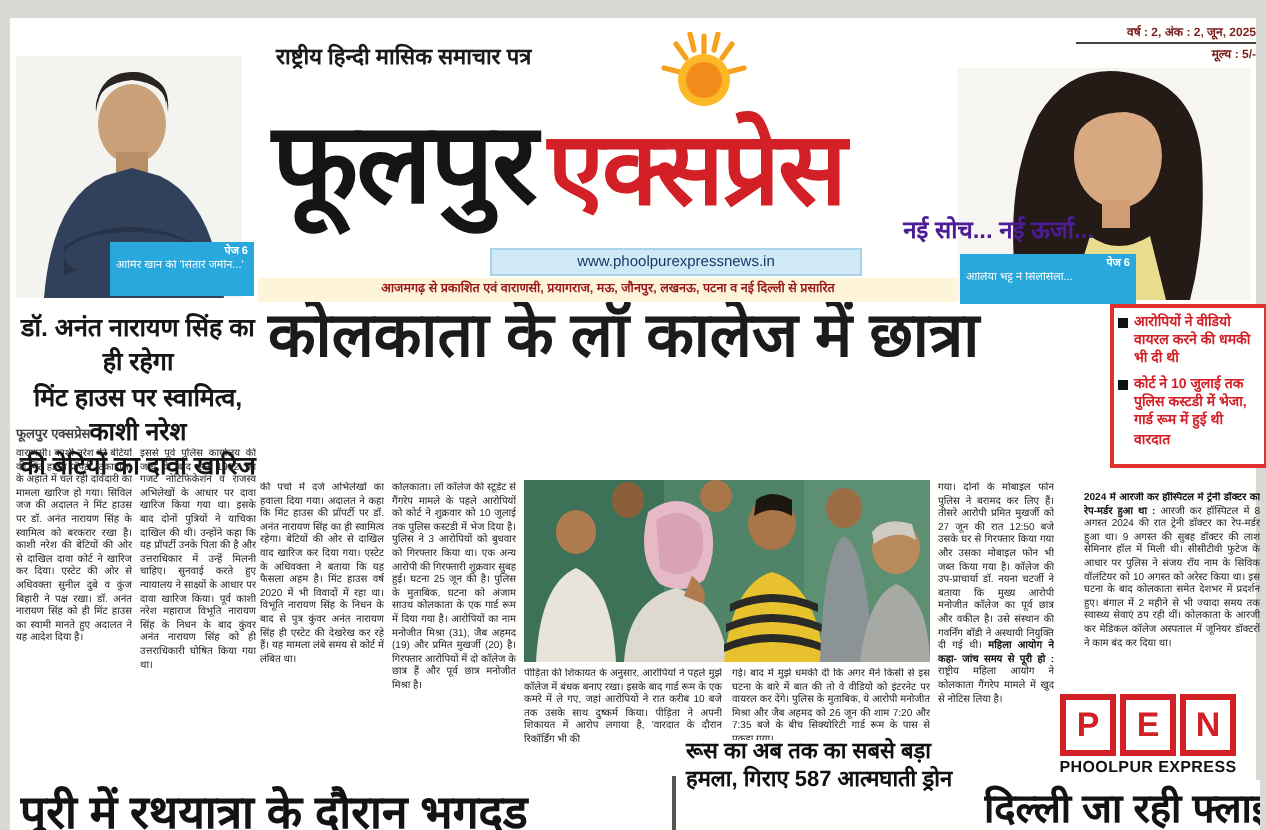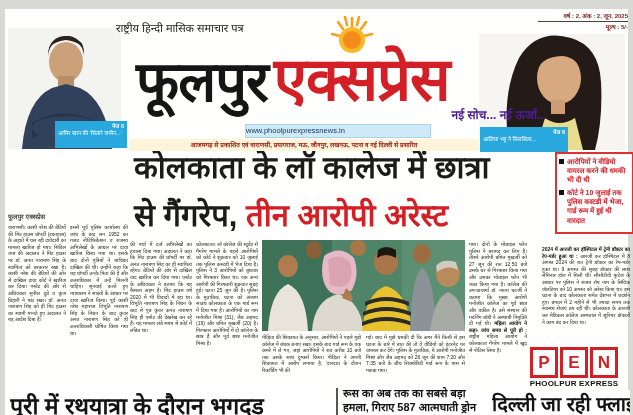--- a/index.html
+++ b/index.html
@@ -1,30 +1,30 @@
 <!DOCTYPE html>
 <html><head>
 <meta charset="utf-8">
 <style>
   html,body{margin:0;padding:0;}
   body{background:#b9b9b6;font-family:"Liberation Sans",sans-serif;}
   .page{position:relative;width:633px;height:415px;background:#d8d8d5;overflow:hidden;margin:0 auto;}
   .sheet{position:absolute;left:5px;top:9px;right:5px;bottom:0;background:#fffffd;}
   .abs{position:absolute;}
   
-  .tagline{left:116px;top:20px;font-size:11px;font-weight:normal;color:#1a1a1a;}
+  .tagline{left:138px;top:20px;font-size:11px;font-weight:bold;color:#1a1a1a;}
   .title-row{left:136px;top:28px;width:412px;height:82px;display:flex;align-items:flex-end;gap:6px;z-index:3;}
   .title-black{font-size:56px;line-height:1;font-weight:bold;color:#151515;letter-spacing:-1px;}
-  .title-red{font-size:60px;line-height:1;font-weight:bold;color:#d31f26;letter-spacing:-1px;}
+  .title-red{font-size:51px;line-height:1;font-weight:bold;color:#d31f26;letter-spacing:-1px;}
   .sun{left:330px;top:16px;z-index:2;}
   .issue{left:538px;top:12px;width:90px;text-align:right;font-size:6px;color:#7c1d1d;font-weight:bold;z-index:4;}
   .issue .rule{border-bottom:1px solid #444;margin:1px 0;}
   .slogan{left:405px;top:106px;width:142px;text-align:right;font-size:12px;font-weight:bold;color:#4c1d95;z-index:3;}
   .webbar{left:245px;top:124px;width:184px;height:12px;background:#cfe9f6;border:1px solid #aad3e8;
-          font-size:7.5px;color:#173a68;text-align:left;line-height:12px;z-index:3;}
+          font-size:7.5px;color:#173a68;text-align:center;line-height:12px;z-index:3;}
   .publine{left:129px;top:139px;width:350px;height:12px;background:#fdf4d9;color:#9a1c1c;
            font-size:6.3px;font-weight:bold;text-align:center;line-height:12px;z-index:3;}
   
   .photo-left{left:8px;top:28px;width:113px;height:121px;background:#f4f4f2;overflow:hidden;}
   .photo-right{left:479px;top:34px;width:146px;height:116px;background:#f7f6f3;overflow:hidden;}
   .cap{background:#29a8de;color:#fff;z-index:5;padding:2px 3px;line-height:1.35;}
   .cap .pg{font-size:5.5px;font-weight:bold;display:block;text-align:right;}
   .cap .tx{font-size:5.5px;display:block;white-space:nowrap;overflow:hidden;}
   .cap-left{left:55px;top:121px;width:66px;height:23px;}
   .cap-right{left:480px;top:127px;width:82px;height:21px;}
@@ -55,21 +55,21 @@
   .lead-bold{font-weight:bold;color:#111;}
   
   .pen{left:528px;top:347px;width:92px;text-align:center;z-index:3;}
   .pen-row{display:flex;gap:2px;justify-content:center;}
   .pen-letter{width:22px;height:25px;border:3px solid #d31f26;color:#d31f26;font-weight:bold;font-size:17px;
               line-height:25px;background:#fff;}
   .pen-name{font-size:8px;font-weight:bold;color:#111;letter-spacing:0.2px;margin-top:1px;white-space:nowrap;}
   
   .bot-left{left:10px;top:389px;width:322px;font-size:23px;font-weight:bold;color:#131313;white-space:nowrap;overflow:hidden;z-index:4;background:#fff;}
   .bot-div1{left:336px;top:388px;width:2px;height:27px;background:#555;z-index:4;}
-  .bot-mid{left:343px;top:387px;width:144px;font-size:11px;font-weight:bold;color:#111;line-height:1.25;z-index:4;background:#fff;}
+  .bot-mid{left:343px;top:370px;width:144px;font-size:11px;font-weight:bold;color:#111;line-height:1.25;z-index:4;background:#fff;}
   .bot-right{left:492px;top:390px;width:138px;font-size:20px;font-weight:bold;color:#131313;white-space:nowrap;overflow:hidden;z-index:4;background:#fff;}
 </style>
 </head>
 <body>
 
 <div class="page">
   <div class="sheet"></div>
 
   <div class="abs photo-left">
     <svg width="113" height="121" viewBox="0 0 113 121">
@@ -129,28 +129,30 @@
 
   <div class="abs title-row">
     <span class="title-black">फूलपुर</span>
     <span class="title-red">एक्सप्रेस</span>
   </div>
 
   <div class="abs slogan">नई सोच... नई ऊर्जा...</div>
   <div class="abs webbar">www.phoolpurexpressnews.in</div>
   <div class="abs publine">आजमगढ़ से प्रकाशित एवं वाराणसी, प्रयागराज, मऊ, जौनपुर, लखनऊ, पटना व नई दिल्ली से प्रसारित</div>
 
+  <div class="abs la-head">
+    <div>डॉ. अनंत नारायण सिंह का ही रहेगा</div>
+    <div>मिंट हाउस पर स्वामित्व, काशी नरेश</div>
+    <div>की बेटियों का दावा खारिज</div>
+  </div>
   <div class="abs la-byline">फूलपुर एक्सप्रेस</div>
   <div class="abs bt la-col1">वाराणसी। काशी नरेश की बेटियों की मिंट हाउस प्रॉपर्टी (टकाहाल) के अहाते में चल रही दावेदारी का मामला खारिज हो गया। सिविल जज की अदालत ने मिंट हाउस पर डॉ. अनंत नारायण सिंह के स्वामित्व को बरकरार रखा है। काशी नरेश की बेटियों की ओर से दाखिल दावा कोर्ट ने खारिज कर दिया। एस्टेट की ओर से अधिवक्ता सुनील दुबे व कुंज बिहारी ने पक्ष रखा। डॉ. अनंत नारायण सिंह को ही मिंट हाउस का स्वामी मानते हुए अदालत ने यह आदेश दिया है।</div>
   <div class="abs bt la-col2">इससे पूर्व पुलिस कार्यालय की जांच के बाद सन 1952 का गजट नोटिफिकेशन व राजस्व अभिलेखों के आधार पर दावा खारिज किया गया था। इसके बाद दोनों पुत्रियों ने याचिका दाखिल की थी। उन्होंने कहा कि यह प्रॉपर्टी उनके पिता की है और उत्तराधिकार में उन्हें मिलनी चाहिए। सुनवाई करते हुए न्यायालय ने साक्ष्यों के आधार पर दावा खारिज किया। पूर्व काशी नरेश महाराज विभूति नारायण सिंह के निधन के बाद कुंवर अनंत नारायण सिंह को ही उत्तराधिकारी घोषित किया गया था।</div>
 
   <div class="abs mh mh1">कोलकाता के लॉ कालेज में छात्रा</div>
-  <div class="abs mh mh2">
-    <span>से गैंगरेप, </span><span class="mh-red">तीन आरोपी अरेस्ट</span>
-  </div>
 
   <div class="abs bbox">
     <div class="bitem">
       <span class="bsq"></span>
       <span class="btx">आरोपियों ने वीडियो वायरल करने की धमकी भी दी थी</span>
     </div>
     <div class="bitem">
       <span class="bsq"></span>
       <span class="btx">कोर्ट ने 10 जुलाई तक पुलिस कस्टडी में भेजा, गार्ड रूम में हुई थी वारदात</span>
     </div>

